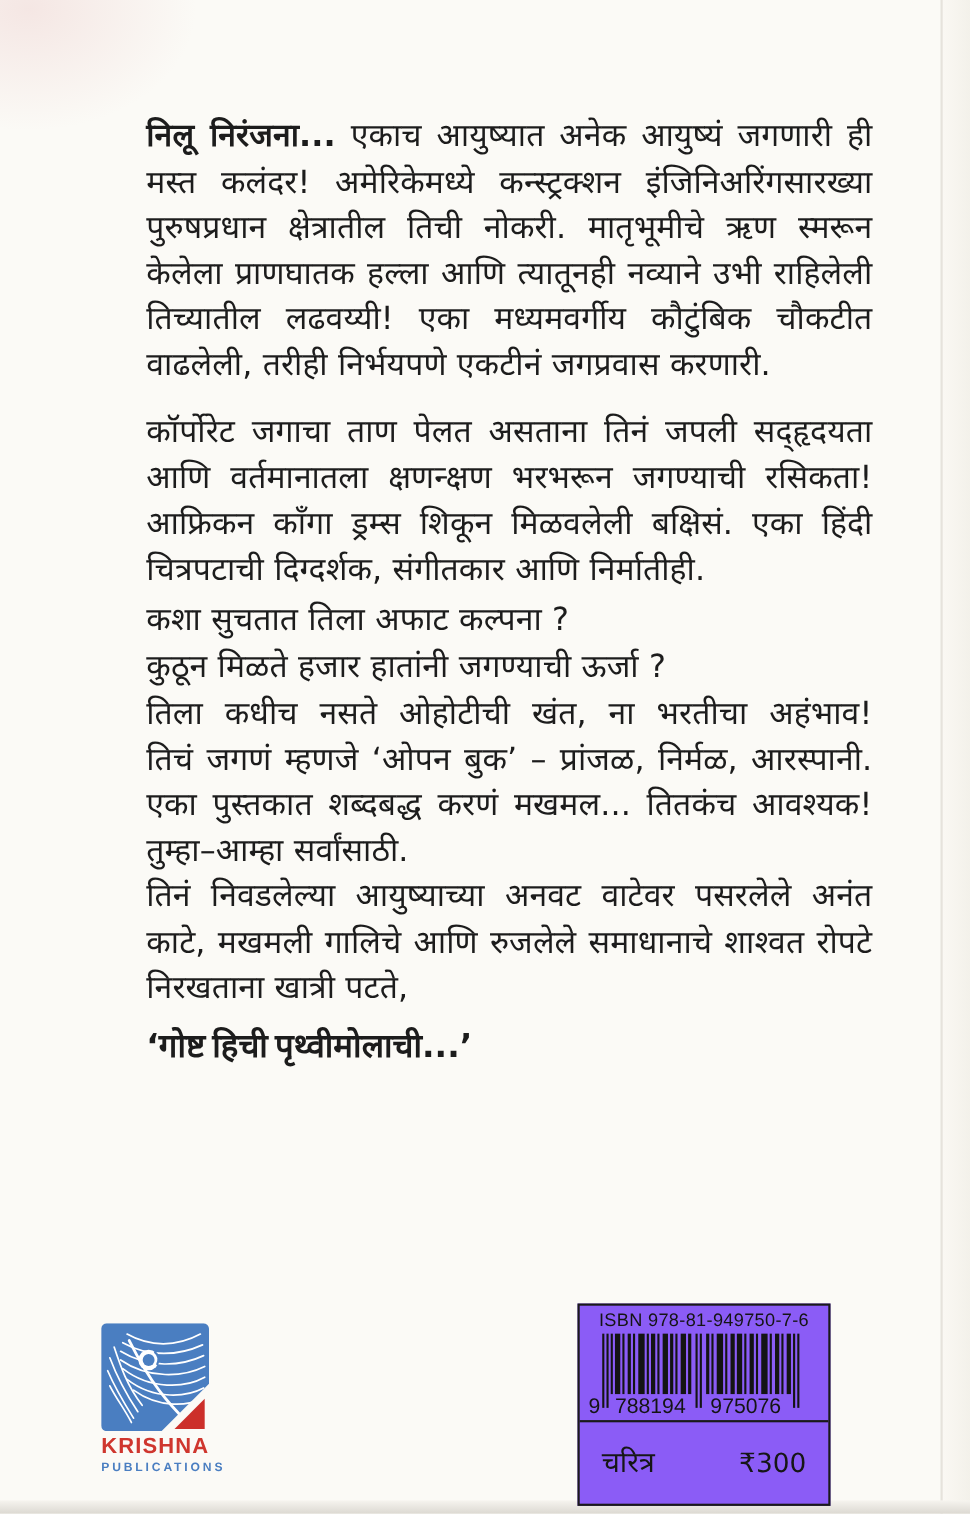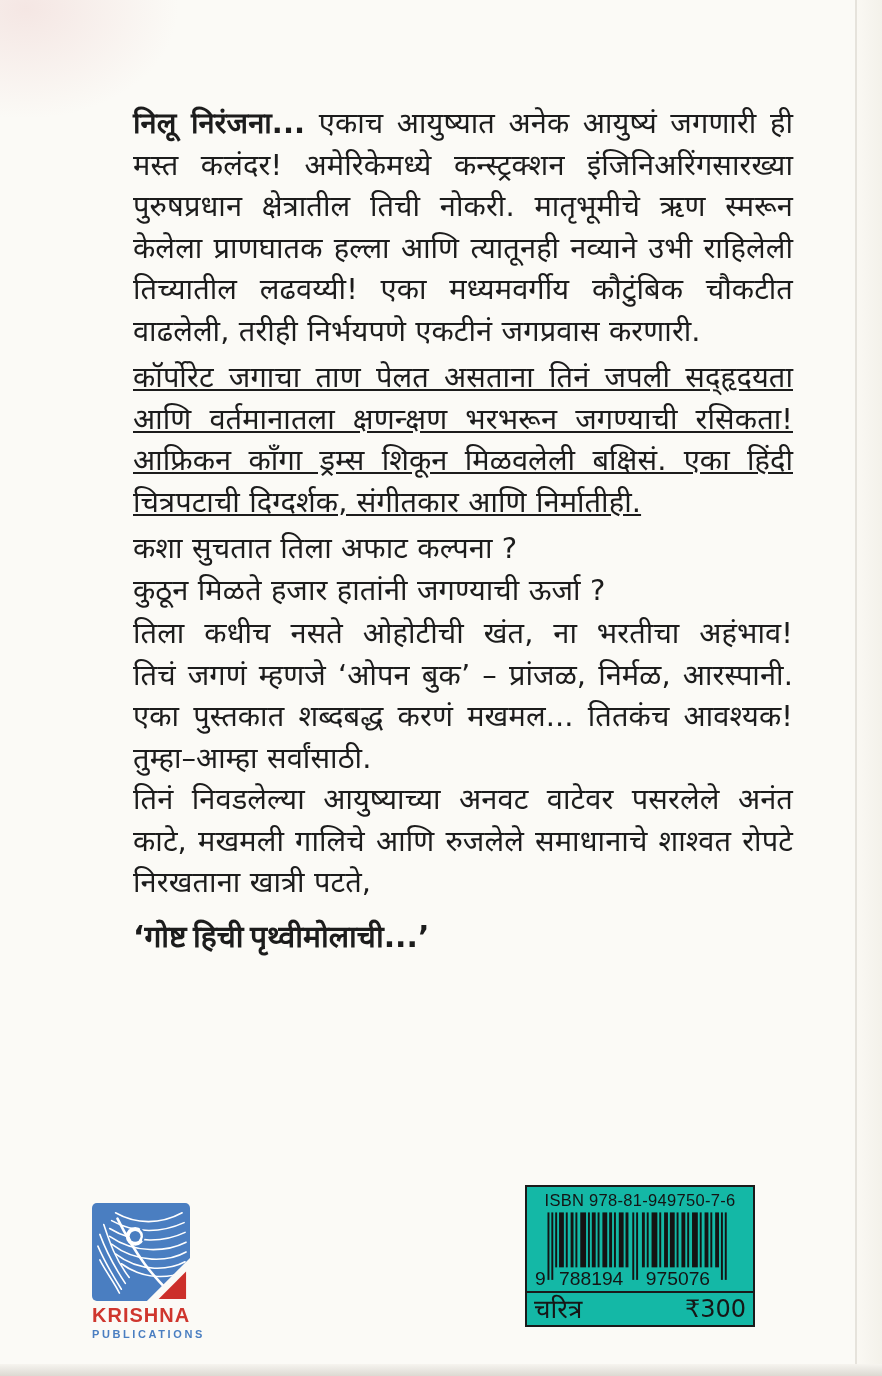--- a/index.html
+++ b/index.html
@@ -33,21 +33,21 @@
   .text-block {
     position:absolute; left:133px; top:88px; width:660px;
     font-size:29px; line-height:41.5px; color:#1c1c1c;
     letter-spacing:0.1px;
   }
   .para { display:block;margin-top:15px; }
   .line { display:block; }
   .jl { text-align:justify; text-align-last:justify; }
   .ll { text-align:left; }
   .lead-bold { font-weight:bold; }
-  .p2 { margin-top:5px;text-decoration:underline; }
+  .p2 { margin-top:20px; }
   .pq { margin-top:5px; }
   .p3 { margin-top:2px; }
   .p4 { margin-top:0px; }
   .tagline {
     margin-top:12px; font-weight:bold; font-size:30px;
     word-spacing:-4px; letter-spacing:0px;
   }
 
   
   .logo { position:absolute; left:92px; top:1203px; width:98px; }
@@ -58,40 +58,40 @@
     font-size:20px; font-weight:bold; color:#cf362e; letter-spacing:1px;
   }
   .logo-sub {
     margin-top:1px; text-align:center;
     font-family:"Liberation Sans", sans-serif;
     font-size:11px; color:#4a7ec1; letter-spacing:2.6px; font-weight:bold;
   }
 
   
   .isbn-box {
-    position:absolute; left:525px; top:1185px; width:230px; height:142px;
-    border:2px solid #1a1a1a; background:#14b8a6;
+    position:absolute; left:525px; top:1185px; width:230px; height:184px;
+    border:2px solid #1a1a1a; background:#8b5cf6;
     display:flex; flex-direction:column;
   }
   .isbn-label {
     height:24px; line-height:26px; text-align:center;
     font-family:"Liberation Sans", sans-serif;
     font-size:16.5px; color:#141414; letter-spacing:0.3px;
     white-space:nowrap;
   }
   .barcode-area { height:80px; display:flex; justify-content:center; }
   .barcode-area svg { display:block; }
   .bc-digit {
     font-family:"Liberation Sans", sans-serif;
     font-size:20px; fill:#141414;
   }
   .genre-row {
     flex:1; border-top:2px solid #1a1a1a;
     display:flex; justify-content:space-between; align-items:center;
-    padding:0 7px;
+    padding:0 20px;
   }
   .genre-label { font-size:26px; color:#161616; line-height:1; }
   .price-label {
     font-family:"DejaVu Sans", sans-serif;
     font-size:24px; color:#161616; line-height:1;
   }
 </style>
 </head>
 <body>
 

